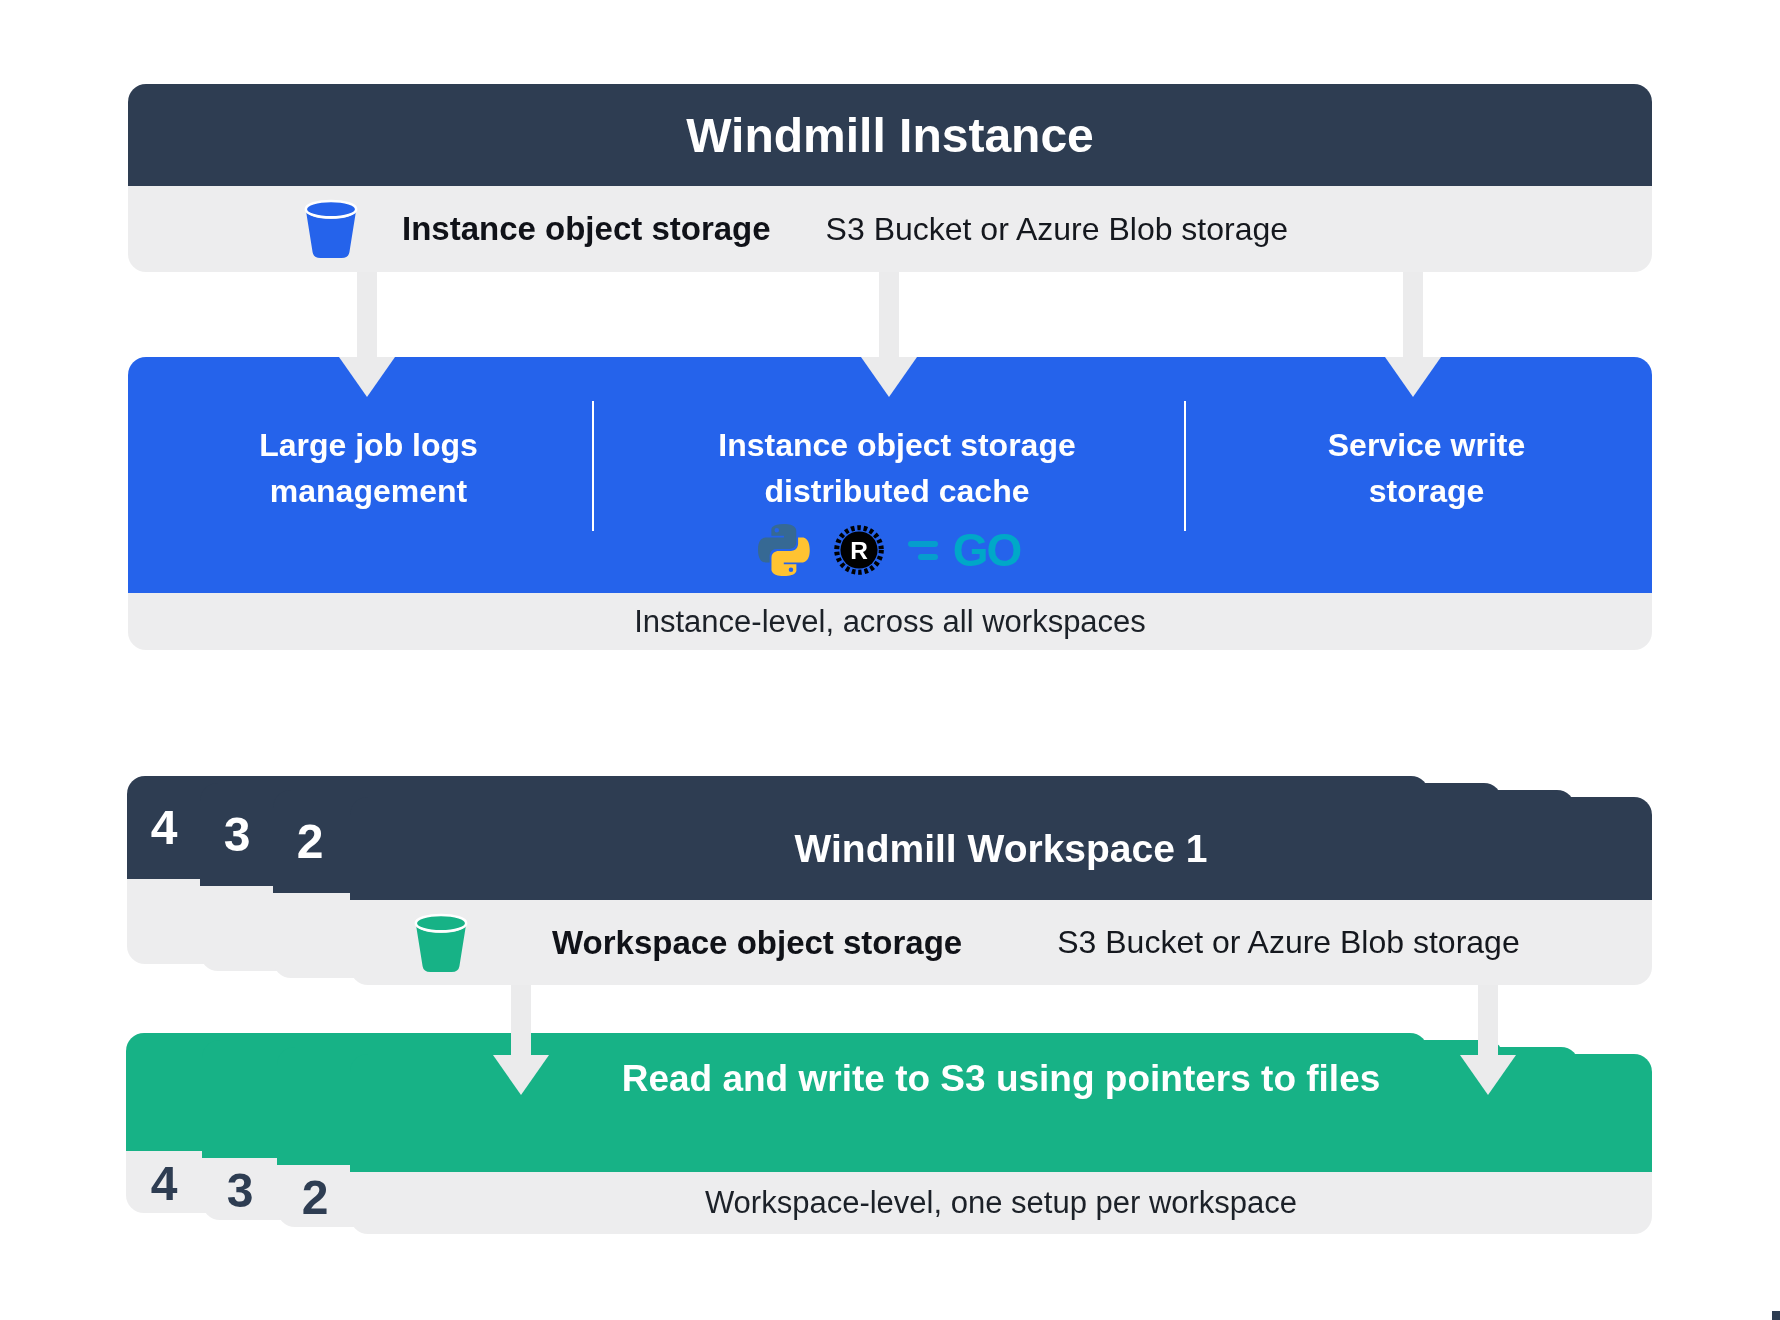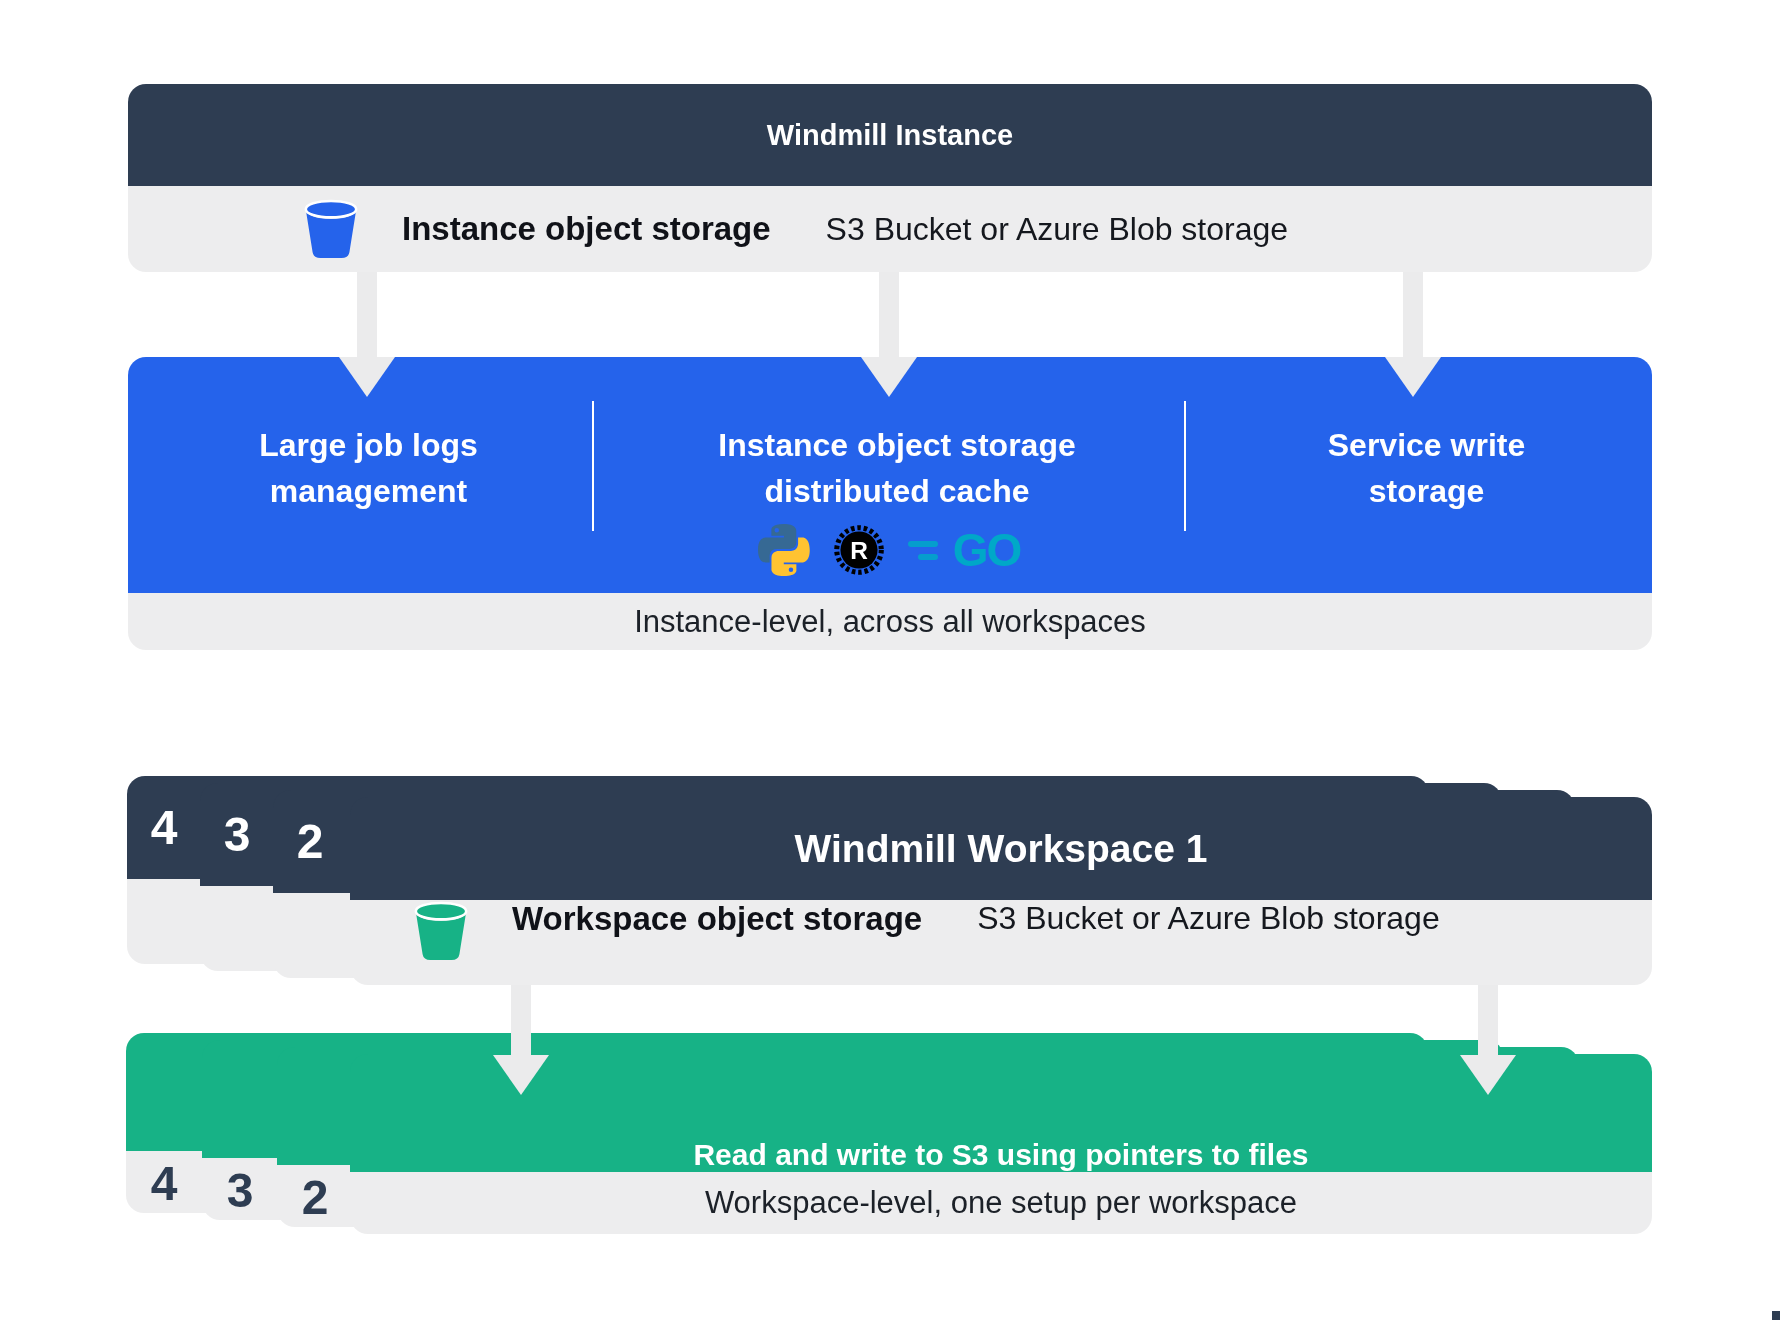--- a/index.html
+++ b/index.html
@@ -1,20 +1,20 @@
 <!DOCTYPE html>
 <html style="--navy: #2e3d52; --blue: #2563eb; --green: #17b286; --strip: #ededee; --arrow: #ebebec; --python_blue: #366994; --python_yellow: #ffc331; --go_teal: #00a8c8; --rust_black: #000000;"><head>
 <meta charset="utf-8">
 <style>
   html,body{margin:0;padding:0;background:#ffffff;}
   body{font-family:"Liberation Sans",sans-serif;}
   #canvas{position:relative;width:1780px;height:1320px;background:#fff;overflow:hidden;}
 
   
-  .hdr{background:var(--navy,#2e3d52);border-radius:18px 18px 0 0;display:flex;align-items:center;justify-content:center;color:#fff;font-weight:bold;font-size:29px;}
+  .hdr{background:var(--navy,#2e3d52);border-radius:18px 18px 0 0;display:flex;align-items:center;justify-content:center;color:#fff;font-weight:bold;font-size:48px;}
   .strip{background:var(--strip,#ededee);border-radius:0 0 18px 18px;display:flex;align-items:center;}
   .bold-label{font-weight:bold;font-size:33px;color:#101218;margin-left:40px;white-space:nowrap;}
   .reg-label{font-size:32px;color:#15181e;margin-left:55px;white-space:nowrap;}
 
   
   #instance-card{position:absolute;left:128px;top:84px;width:1524px;}
   #instance-card .hdr{height:102px;}
   #instance-card .strip{height:86px;padding-left:172px;}
 
   .arrow{position:absolute;width:56px;z-index:6;}
@@ -43,36 +43,36 @@
   
   .ws-card{position:absolute;width:1302px;}
   .ws-hdr{height:103px;background:var(--navy,#2e3d52);border-radius:18px 18px 0 0;position:relative;}
   .ws-strip{height:85px;background:var(--strip,#ededee);border-radius:0 0 18px 18px;}
   .ws-num{position:absolute;top:0;left:0;width:74px;height:103px;display:flex;align-items:center;justify-content:center;color:#fff;font-weight:bold;font-size:48px;}
   #ws-card-4{left:127px;top:776px;}
   #ws-card-3{left:200px;top:783px;}
   #ws-card-2{left:273px;top:790px;}
   #ws-main{left:350px;top:797px;}
   #ws-main .ws-hdr{display:flex;align-items:center;justify-content:center;color:#fff;font-weight:bold;font-size:39px;}
-  #ws-main .ws-strip{display:flex;padding-left:60px;}
+  #ws-main .ws-strip{display:flex;align-items:center;padding-left:60px;gap:40px;}
 
   .a-s2{top:985px;}
   .a-s2 .shaft{height:70px;}
   #arrow-w1{left:493px;} #arrow-w2{left:1460px;}
 
   
   .g-card{position:absolute;width:1302px;}
   .g-body{height:118px;background:var(--green,#17b286);border-radius:18px 18px 0 0;position:relative;}
   .g-strip{height:62px;background:var(--strip,#ededee);border-radius:0 0 18px 18px;}
   .g-num{position:absolute;top:118px;left:0;width:76px;height:64px;display:flex;align-items:center;justify-content:center;color:var(--navy,#2e3d52);font-weight:bold;font-size:48px;}
   #g-card-4{left:126px;top:1033px;}
   #g-card-3{left:202px;top:1040px;}
   #g-card-2{left:277px;top:1047px;}
   #g-main{left:350px;top:1054px;}
-  #g-main .g-body{display:flex;align-items:flex-end;justify-content:center;color:#fff;font-weight:bold;font-size:30px;padding-top:4px;box-sizing:border-box;}
+  #g-main .g-body{display:flex;align-items:flex-start;justify-content:center;color:#fff;font-weight:bold;font-size:37px;padding-top:4px;box-sizing:border-box;}
   #g-main .g-strip{display:flex;align-items:center;justify-content:center;font-size:31px;color:#1c2128;}
 
   #corner-mark{position:absolute;right:0;bottom:0;width:8px;height:9px;background:var(--navy,#2e3d52);}
 
   .bucket{flex:0 0 auto;}
 </style>
 </head>
 <body>
 
 <div id="canvas">

